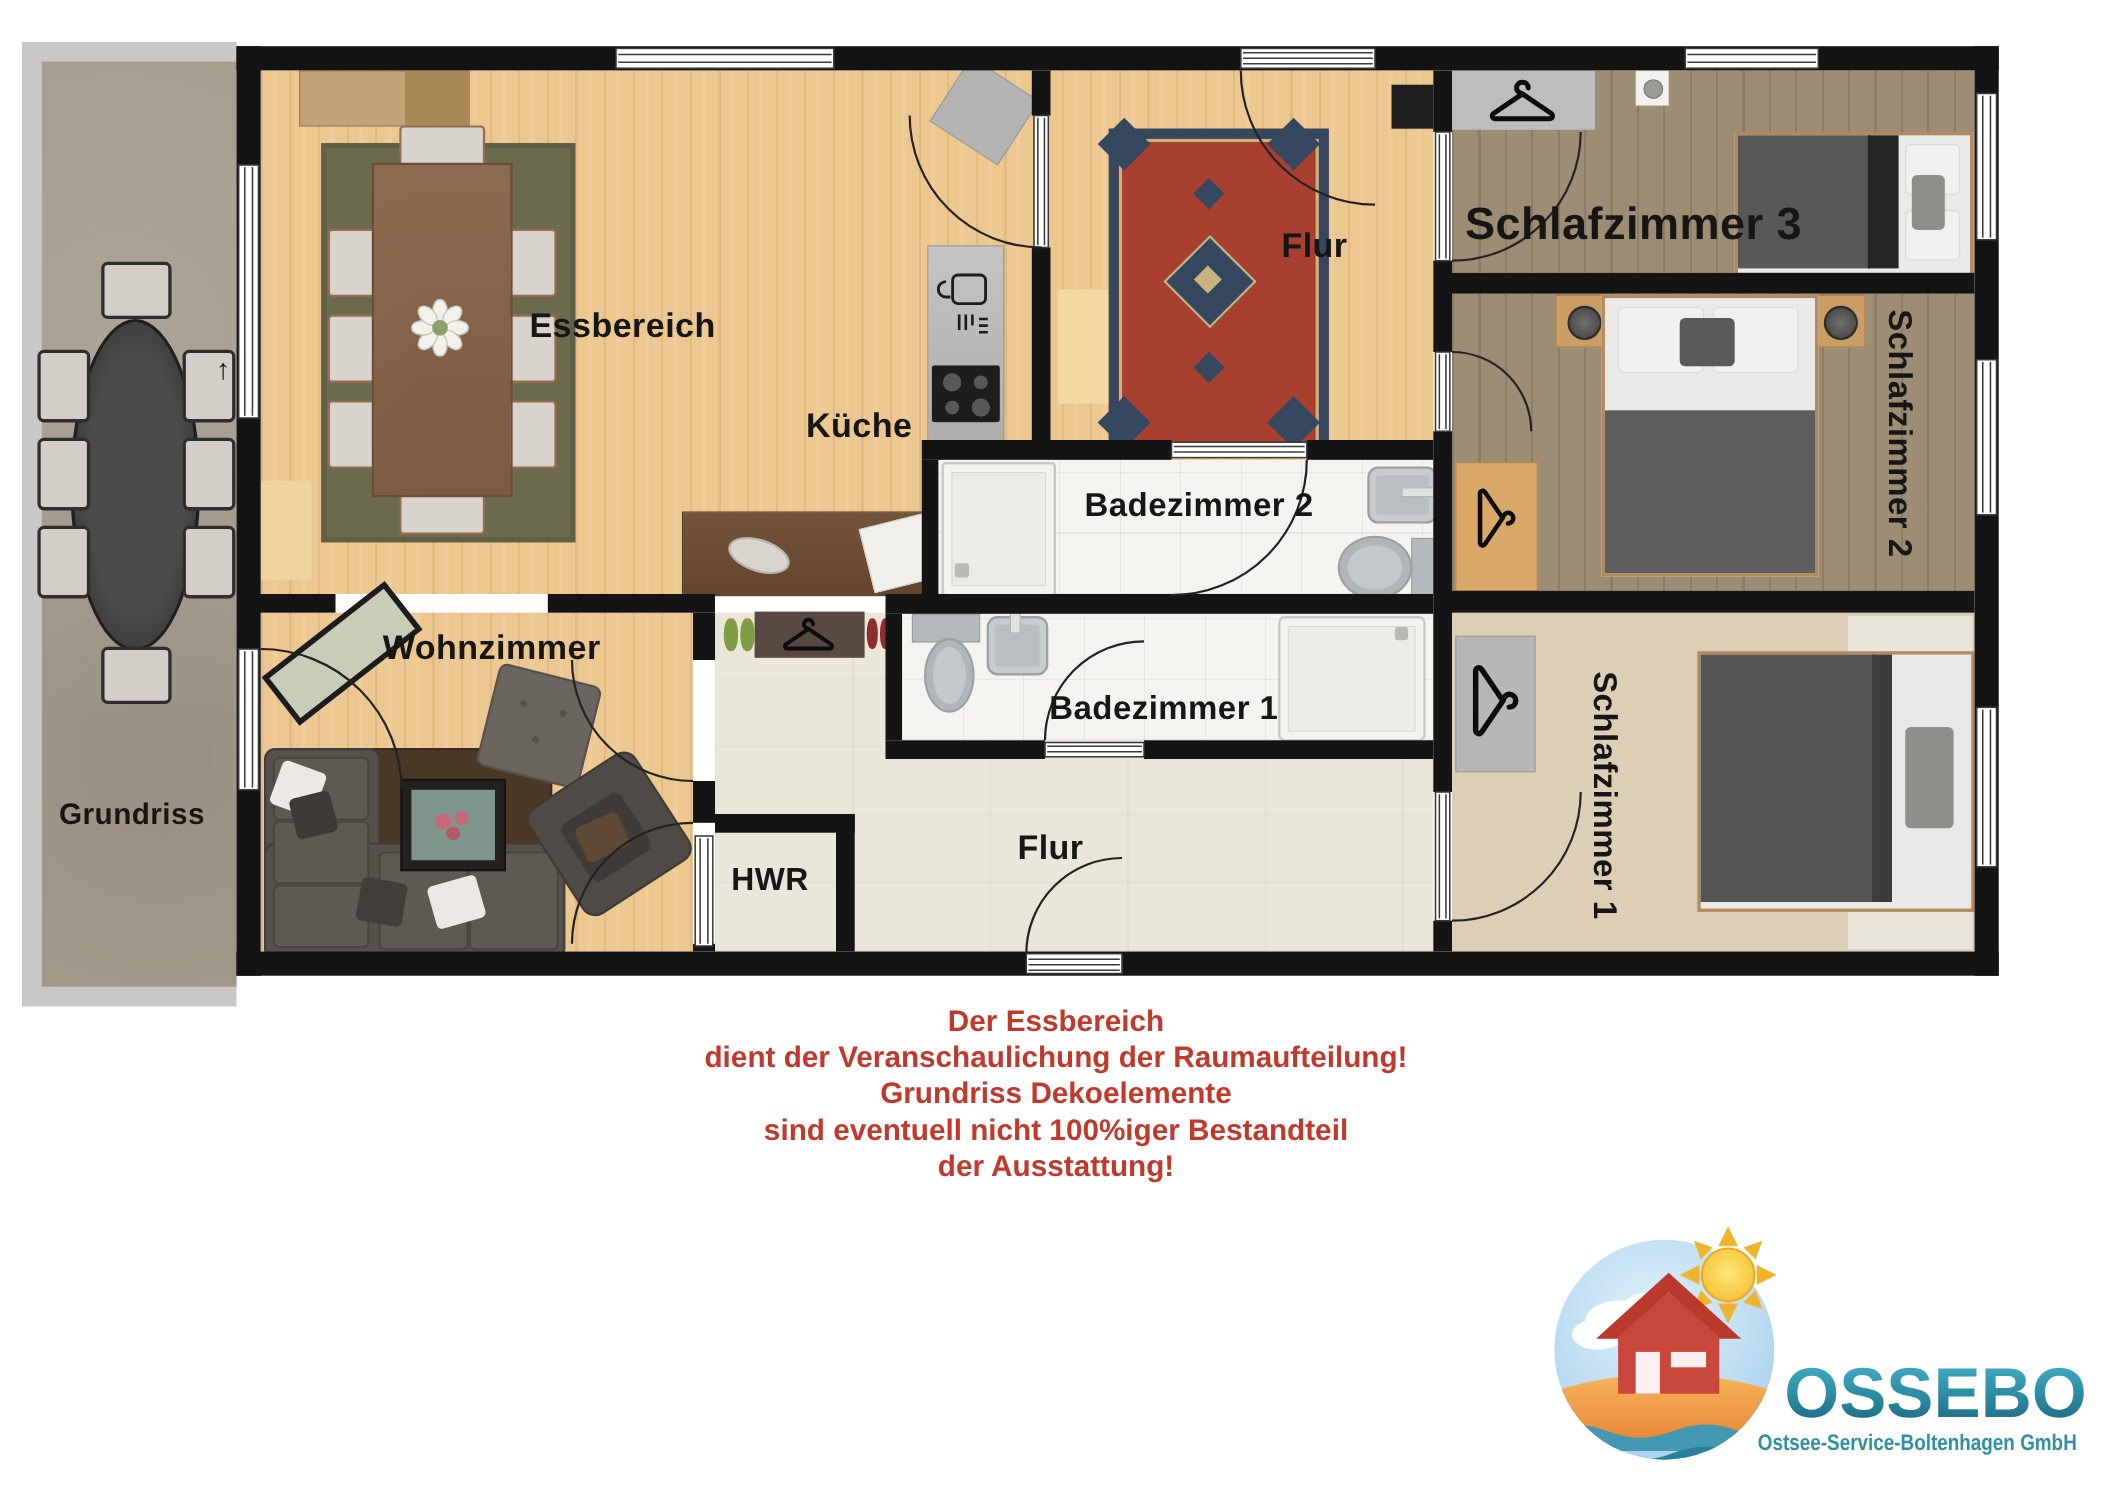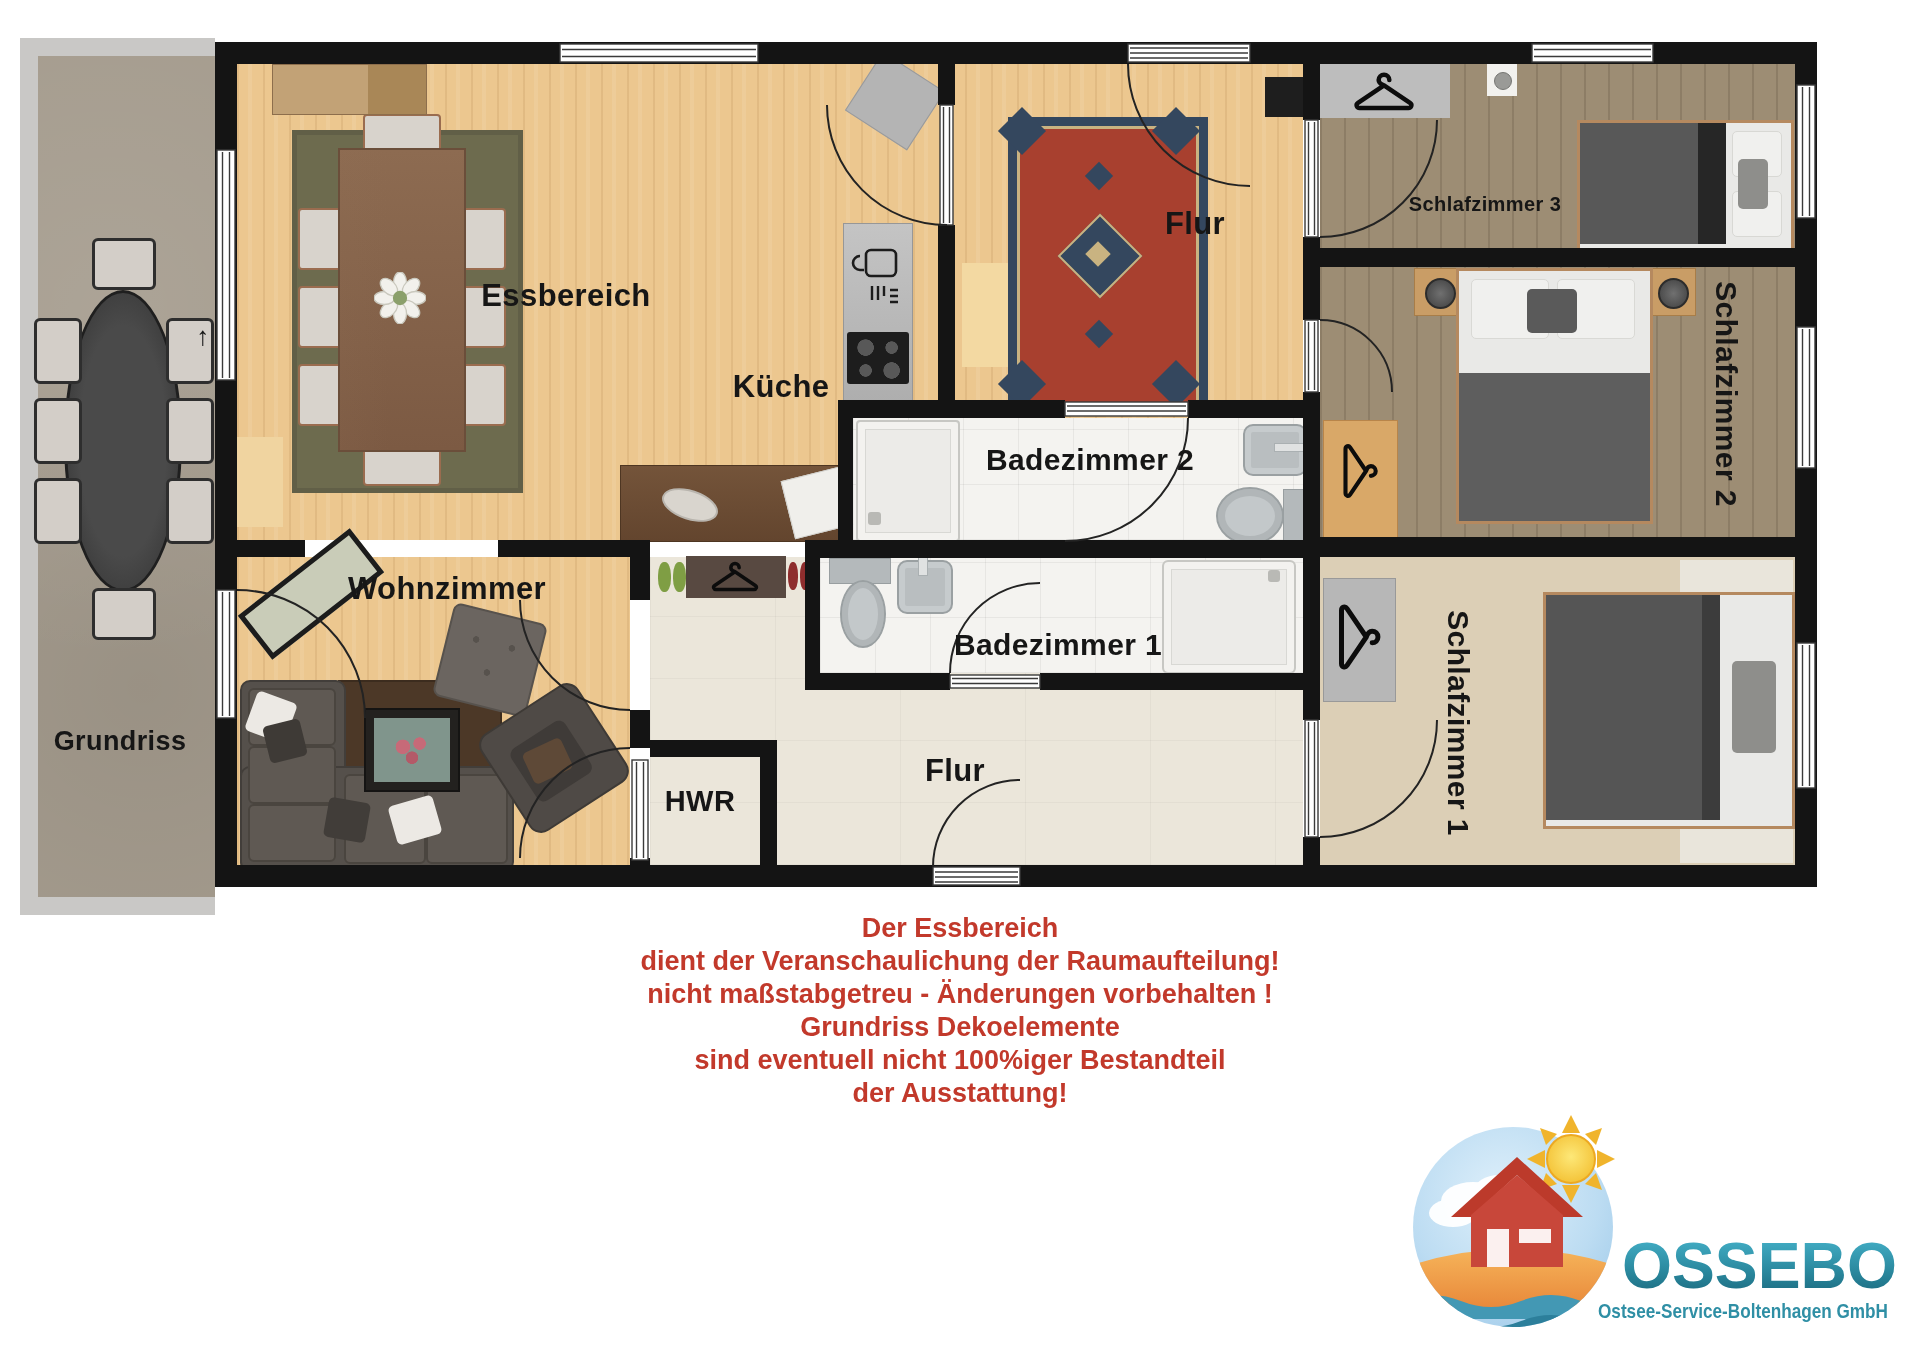--- a/index.html
+++ b/index.html
@@ -330,34 +330,33 @@
       <path d="M630 710 A110 110 0 0 1 520 600"></path>
       <path d="M630 748 A110 110 0 0 0 520 858"></path>
       <path d="M933 867 A87 87 0 0 1 1020 780"></path>
     </g>
   </svg>
 
   <div class="lbl" style="left:120px;top:741px;font-size:27px;">Grundriss</div>
   <div class="lbl" style="left:566px;top:296px;font-size:31px;">Essbereich</div>
   <div class="lbl" style="left:781px;top:387px;font-size:31px;">Küche</div>
   <div class="lbl" style="left:1195px;top:224px;font-size:31px;">Flur</div>
-  <div class="lbl" style="left:1485px;top:204px;font-size:20px;">Schlafzimmer 3</div>
+  <div class="lbl" style="left:1485px;top:204px;font-size:41px;">Schlafzimmer 3</div>
   <div class="lblV" style="left:1726px;top:394px;font-size:30px;">Schlafzimmer 2</div>
   <div class="lblV" style="left:1458px;top:723px;font-size:30px;">Schlafzimmer 1</div>
   <div class="lbl" style="left:1090px;top:460px;font-size:30px;">Badezimmer 2</div>
   <div class="lbl" style="left:1058px;top:645px;font-size:30px;">Badezimmer 1</div>
   <div class="lbl" style="left:447px;top:589px;font-size:31px;">Wohnzimmer</div>
   <div class="lbl" style="left:700px;top:801px;font-size:29px;">HWR</div>
   <div class="lbl" style="left:955px;top:771px;font-size:31px;">Flur</div>
   <div class="lbl" style="left:203px;top:336px;font-size:26px;font-weight:400;">↑</div>
 
   <div class="disclaimer" style="color:#c2392b;">
     <div>Der Essbereich</div>
     <div>dient der Veranschaulichung der Raumaufteilung!</div>
-    <div>nicht maßstabgetreu - Änderungen vorbehalten !</div>
     <div>Grundriss Dekoelemente</div>
     <div>sind eventuell nicht 100%iger Bestandteil</div>
     <div>der Ausstattung!</div>
   </div>
 
   <svg class="abs" style="left:1395px;top:1095px;" width="525" height="263" viewBox="0 0 525 263">
     <defs>
       <radialGradient id="gSky" cx="45%" cy="35%" r="80%">
         <stop offset="0%" stop-color="#dff0fb"></stop>
           <stop offset="60%" stop-color="#bcdcf2"></stop>

